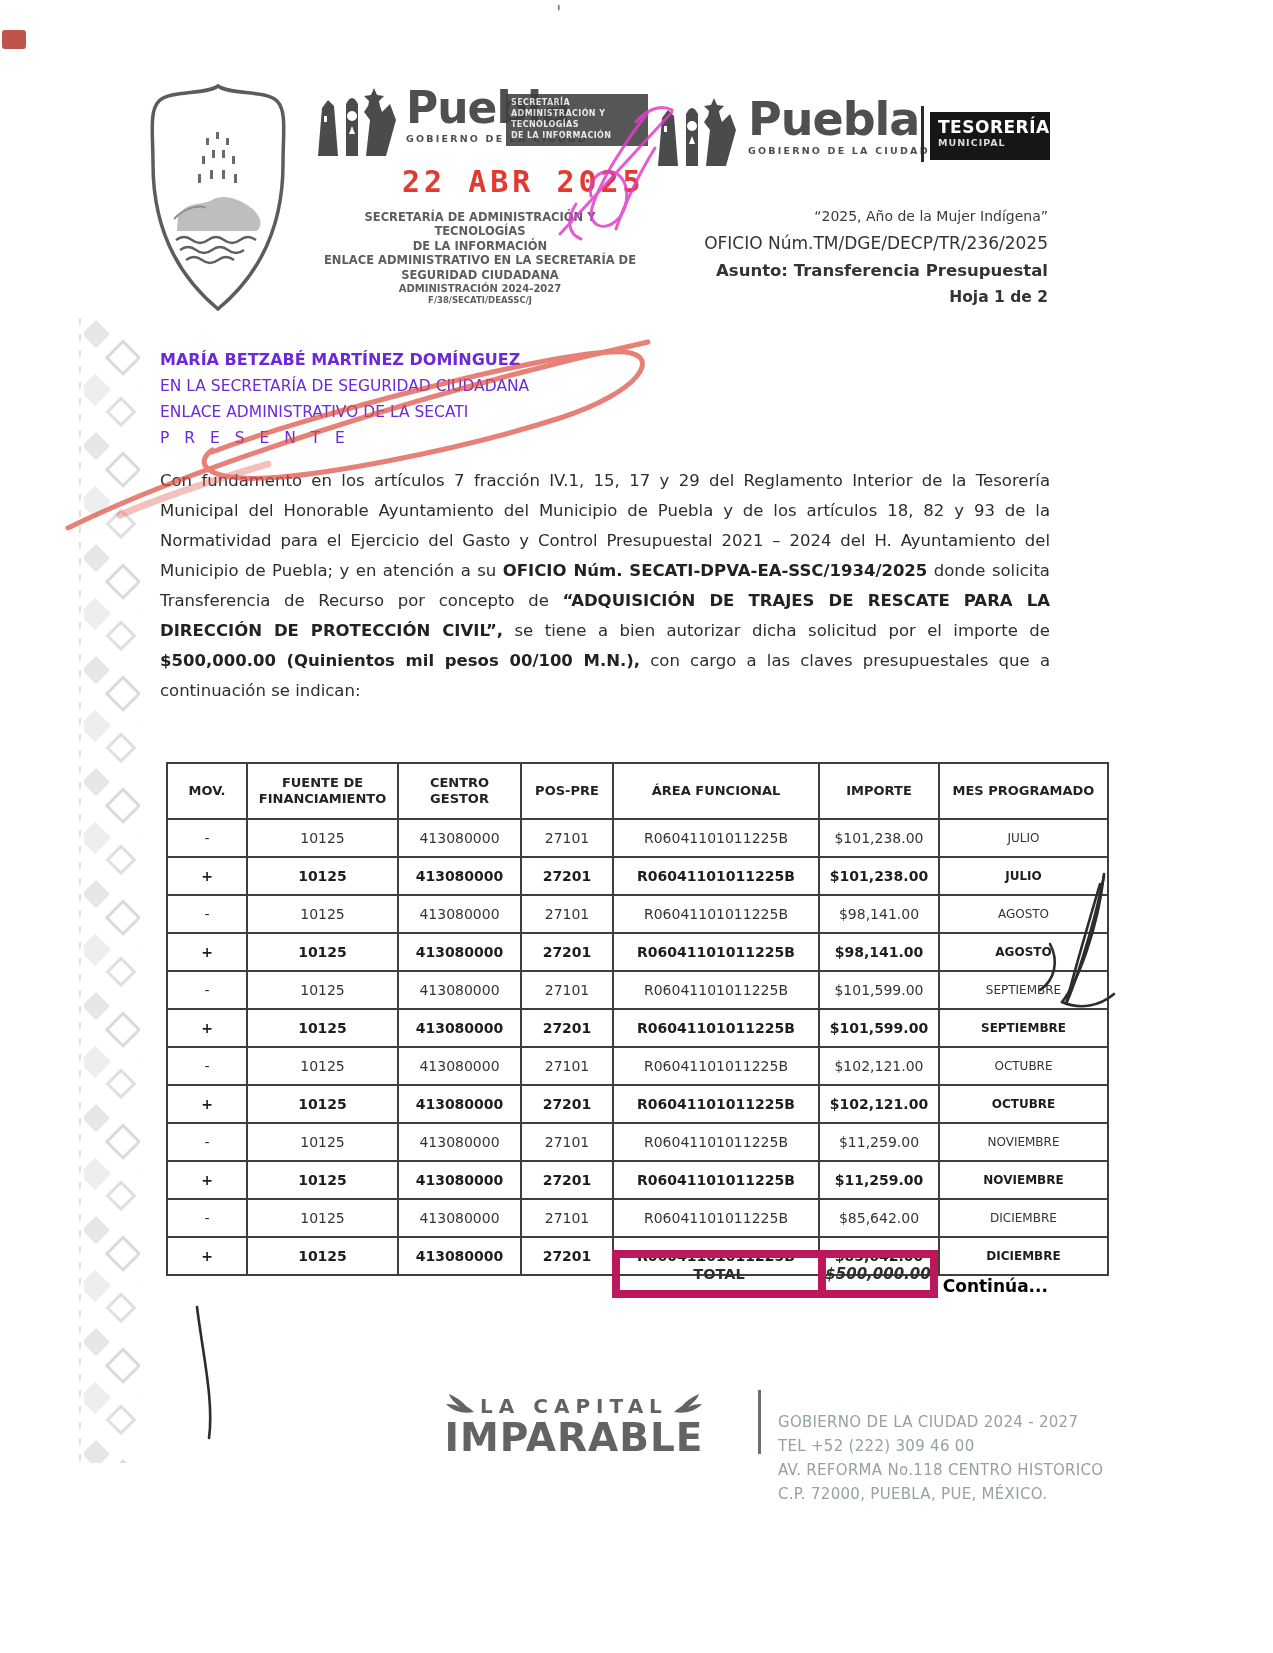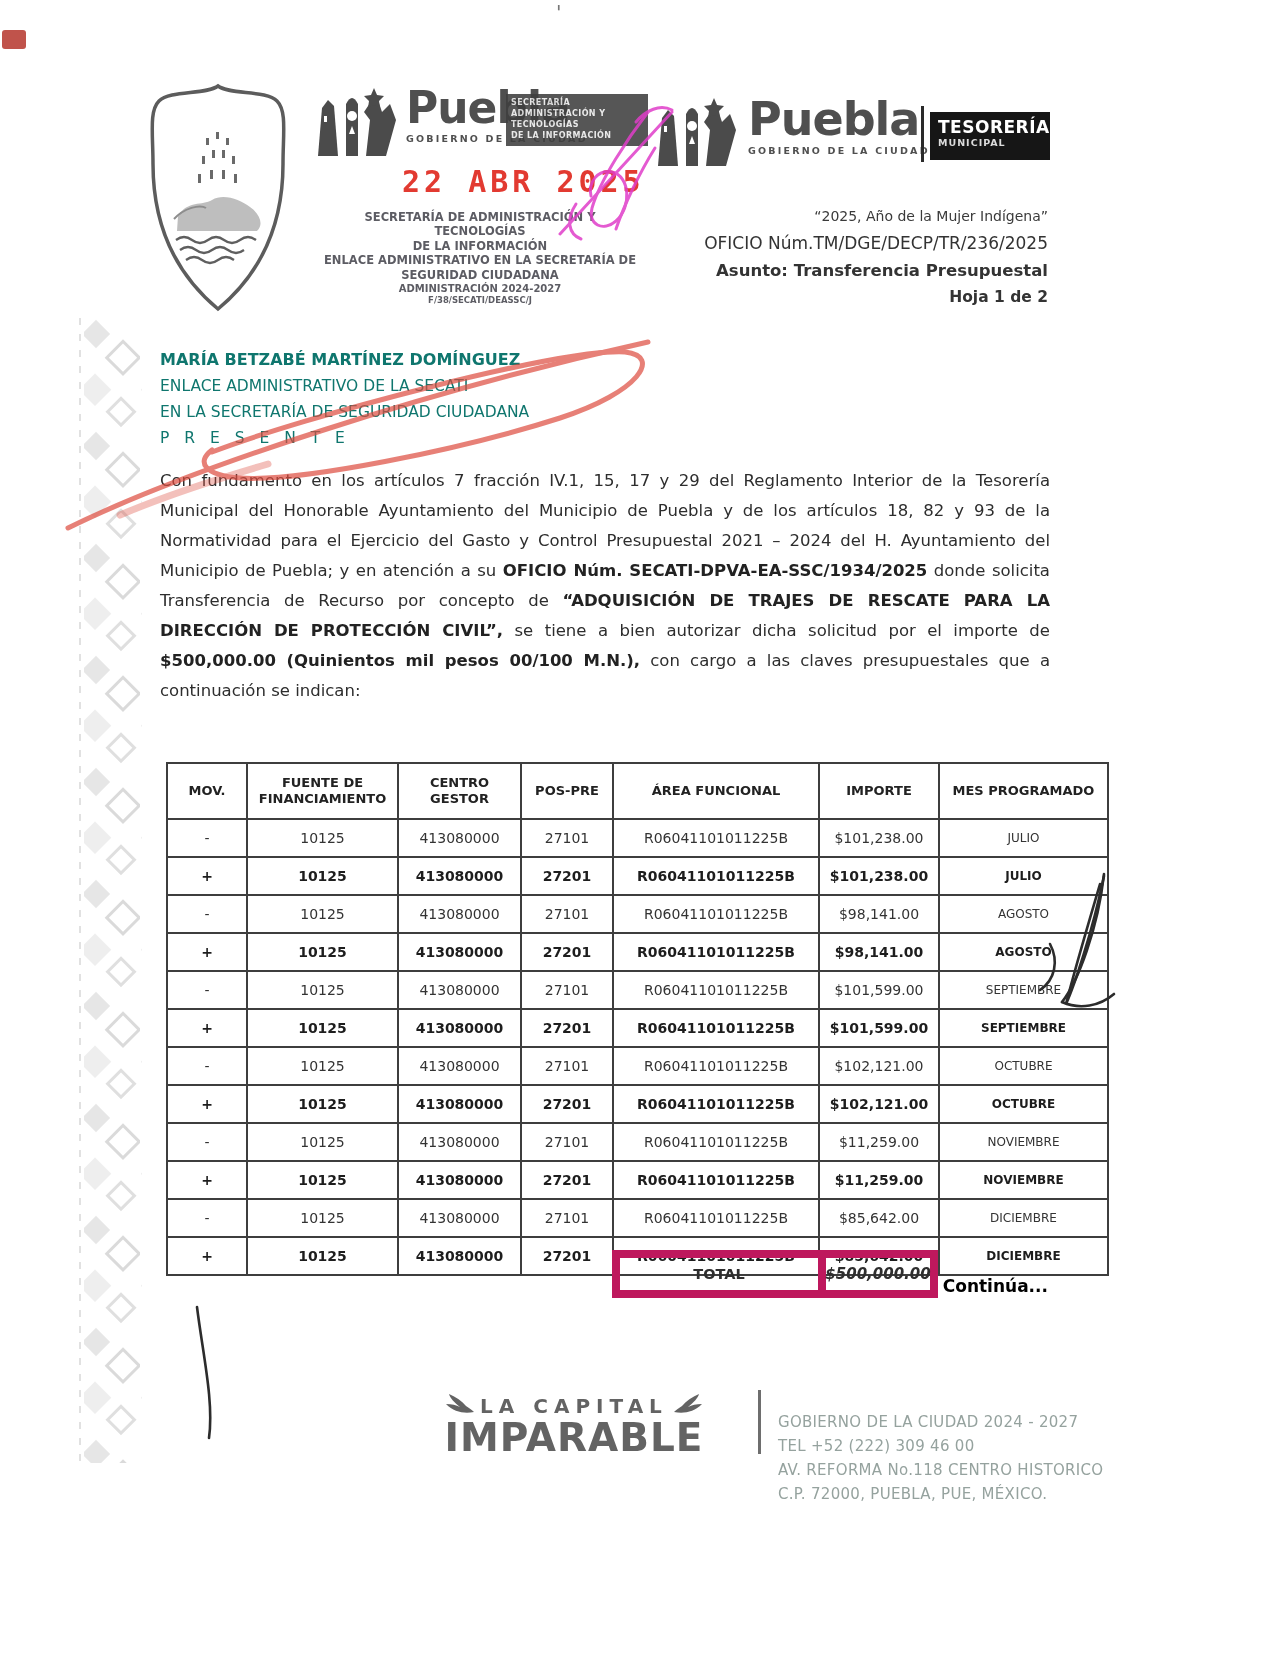--- a/index.html
+++ b/index.html
@@ -43,21 +43,21 @@
   }
   .receipt-stamp div:nth-child(5){font-size:10px;margin-top:1px;}
   .receipt-stamp div:nth-child(6){font-size:8.5px;}
   .head-right{left:690px;top:203px;width:358px;text-align:right;line-height:27px;color:#333;}
   .head-right .motto{font-size:14px;color:#3a3a3a;}
   .head-right .oficio{font-weight:normal;font-size:17px;}
   .head-right .subject{font-weight:bold;font-size:16.5px;}
   .head-right .hoja{font-weight:bold;font-size:15.5px;}
 
   
-  .recipient{left:160px;top:347px;font-size:15.5px;line-height:26px;color:#0f766e;}
+  .recipient{left:160px;top:347px;font-size:15.5px;line-height:26px;color:#6d28d9;}
   .recipient .name{font-weight:bold;font-size:16px;}
   .recipient .salutation{letter-spacing:5px;}
   .body-par{
     left:160px;top:466px;width:890px;font-size:16.5px;line-height:30px;
     text-align:justify;color:#2d2d2d;
   }
   .seg-b{font-weight:bold;color:#222;}
 
   
   .tbl-wrap{left:166px;top:762px;}
@@ -190,22 +190,22 @@
 
   <div class="abs head-right">
     <div class="motto">“2025, Año de la Mujer Indígena”</div>
     <div class="oficio">OFICIO Núm.TM/DGE/DECP/TR/236/2025</div>
     <div class="subject">Asunto: Transferencia Presupuestal</div>
     <div class="hoja">Hoja 1 de 2</div>
   </div>
 
   <div class="abs recipient">
     <div class="name">MARÍA BETZABÉ MARTÍNEZ DOMÍNGUEZ</div>
+    <div>EN LA SECRETARÍA DE SEGURIDAD CIUDADANA</div>
     <div>ENLACE ADMINISTRATIVO DE LA SECATI</div>
-    <div>EN LA SECRETARÍA DE SEGURIDAD CIUDADANA</div>
     <div class="salutation">P R E S E N T E</div>
   </div>
 
   <div class="abs body-par"><span>Con fundamento en los artículos 7 fracción IV.1, 15, 17 y 29 del Reglamento Interior de la Tesorería Municipal del Honorable Ayuntamiento del Municipio de Puebla y de los artículos 18, 82 y 93 de la Normatividad para el Ejercicio del Gasto y Control Presupuestal 2021 – 2024 del H. Ayuntamiento del Municipio de Puebla; y en atención a su </span><span class="seg-b">OFICIO Núm. SECATI-DPVA-EA-SSC/1934/2025</span><span> donde solicita Transferencia de Recurso por concepto de </span><span class="seg-b">“ADQUISICIÓN DE TRAJES DE RESCATE PARA LA DIRECCIÓN DE PROTECCIÓN CIVIL”,</span><span> se tiene a bien autorizar dicha solicitud por el importe de </span><span class="seg-b">$500,000.00 (Quinientos mil pesos 00/100 M.N.),</span><span> con cargo a las claves presupuestales que a continuación se indican:</span></div>
 
   <div class="abs tbl-wrap">
     <table class="budget">
       <colgroup>
         <col style="width:80px">
           <col style="width:151px">

